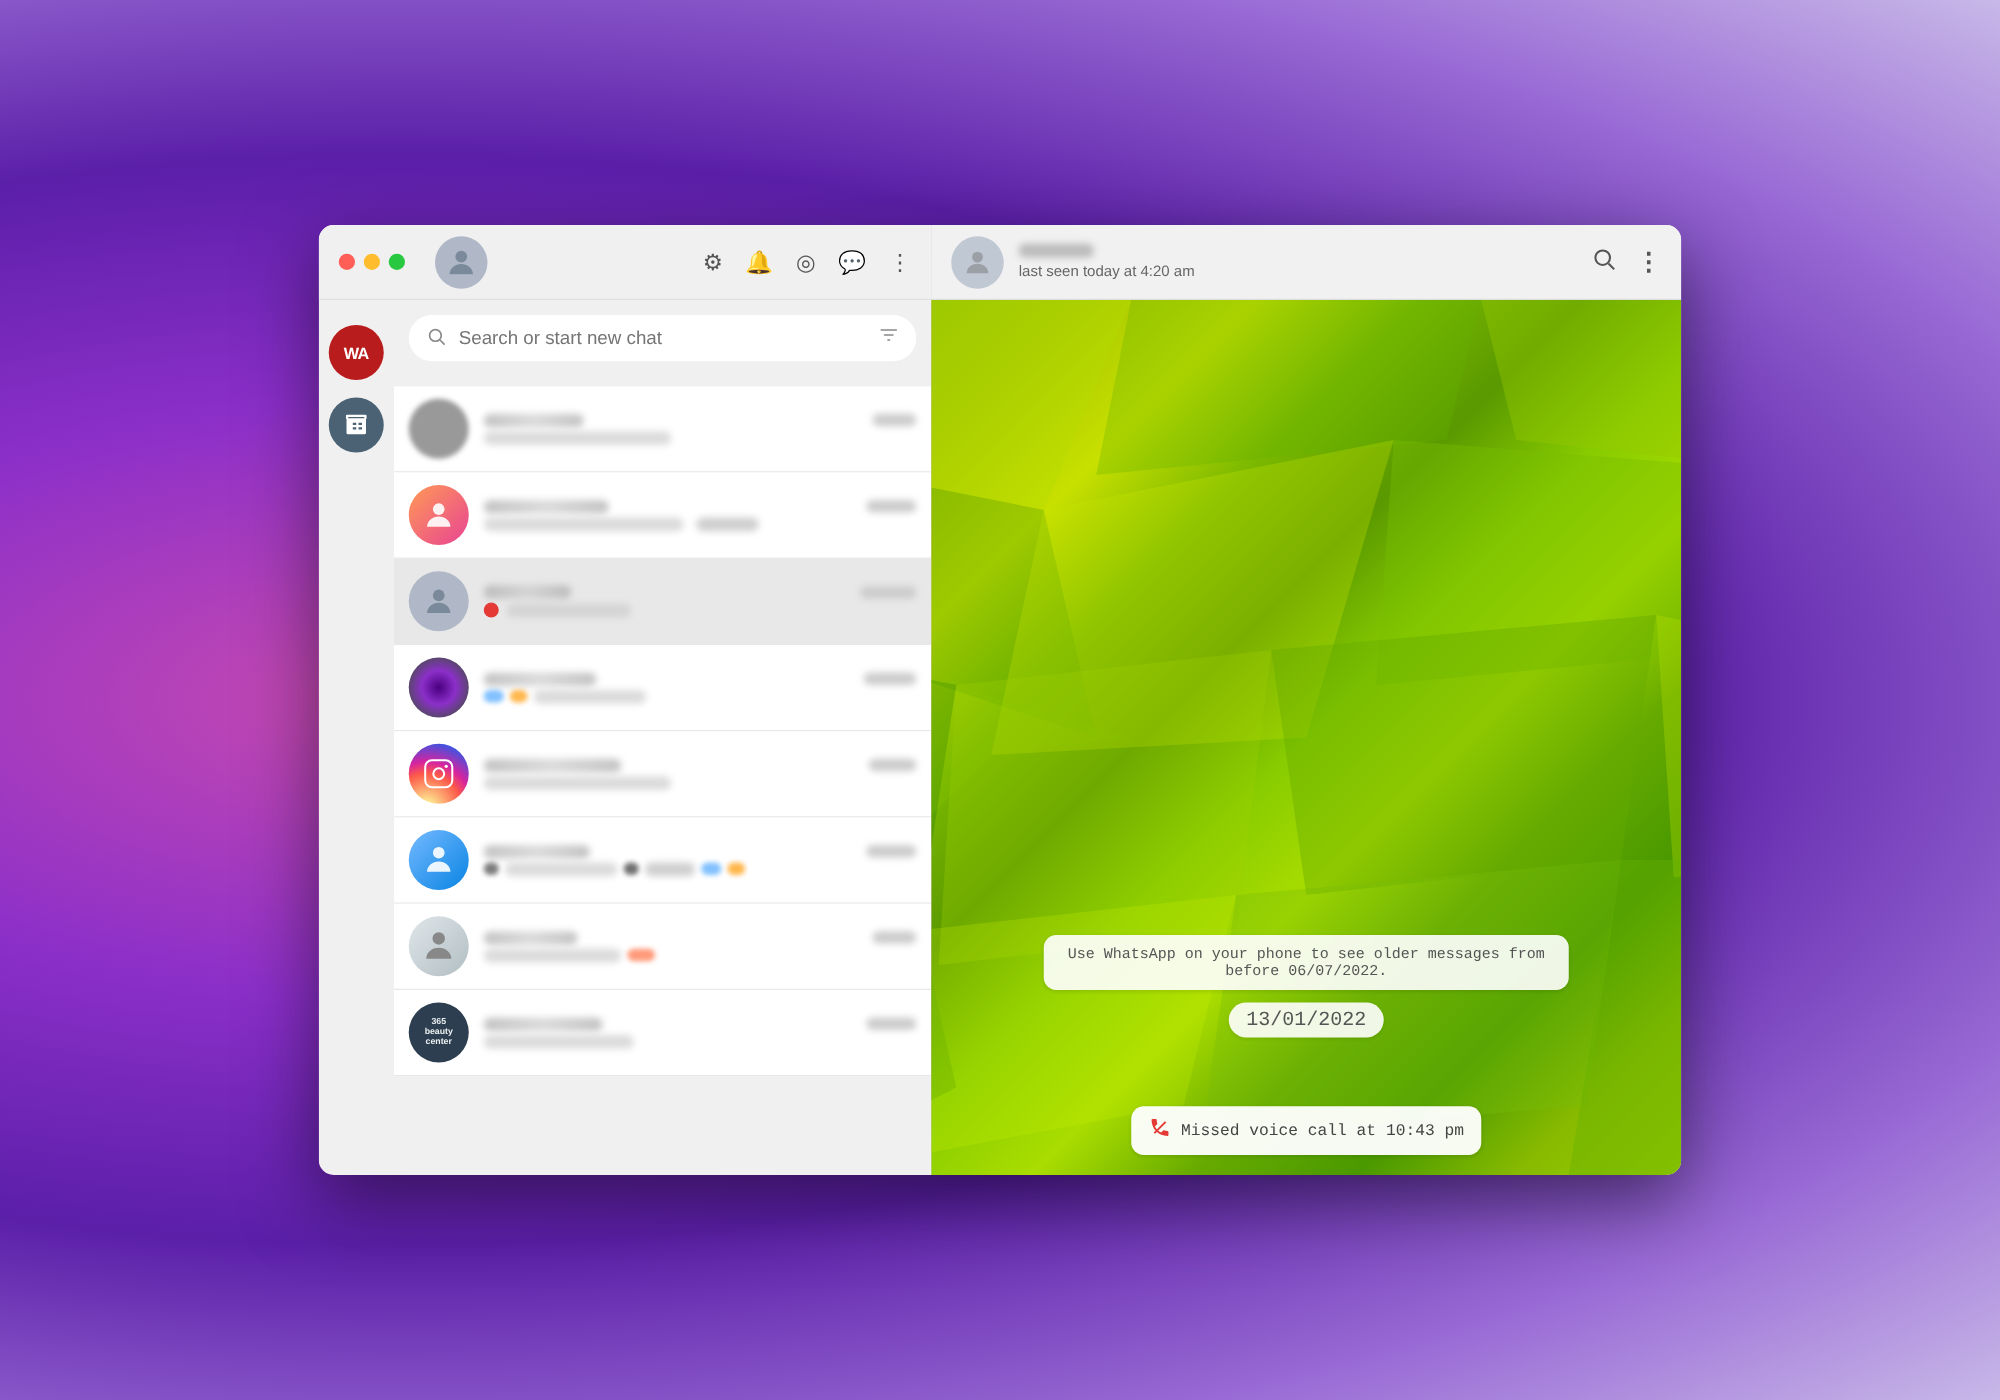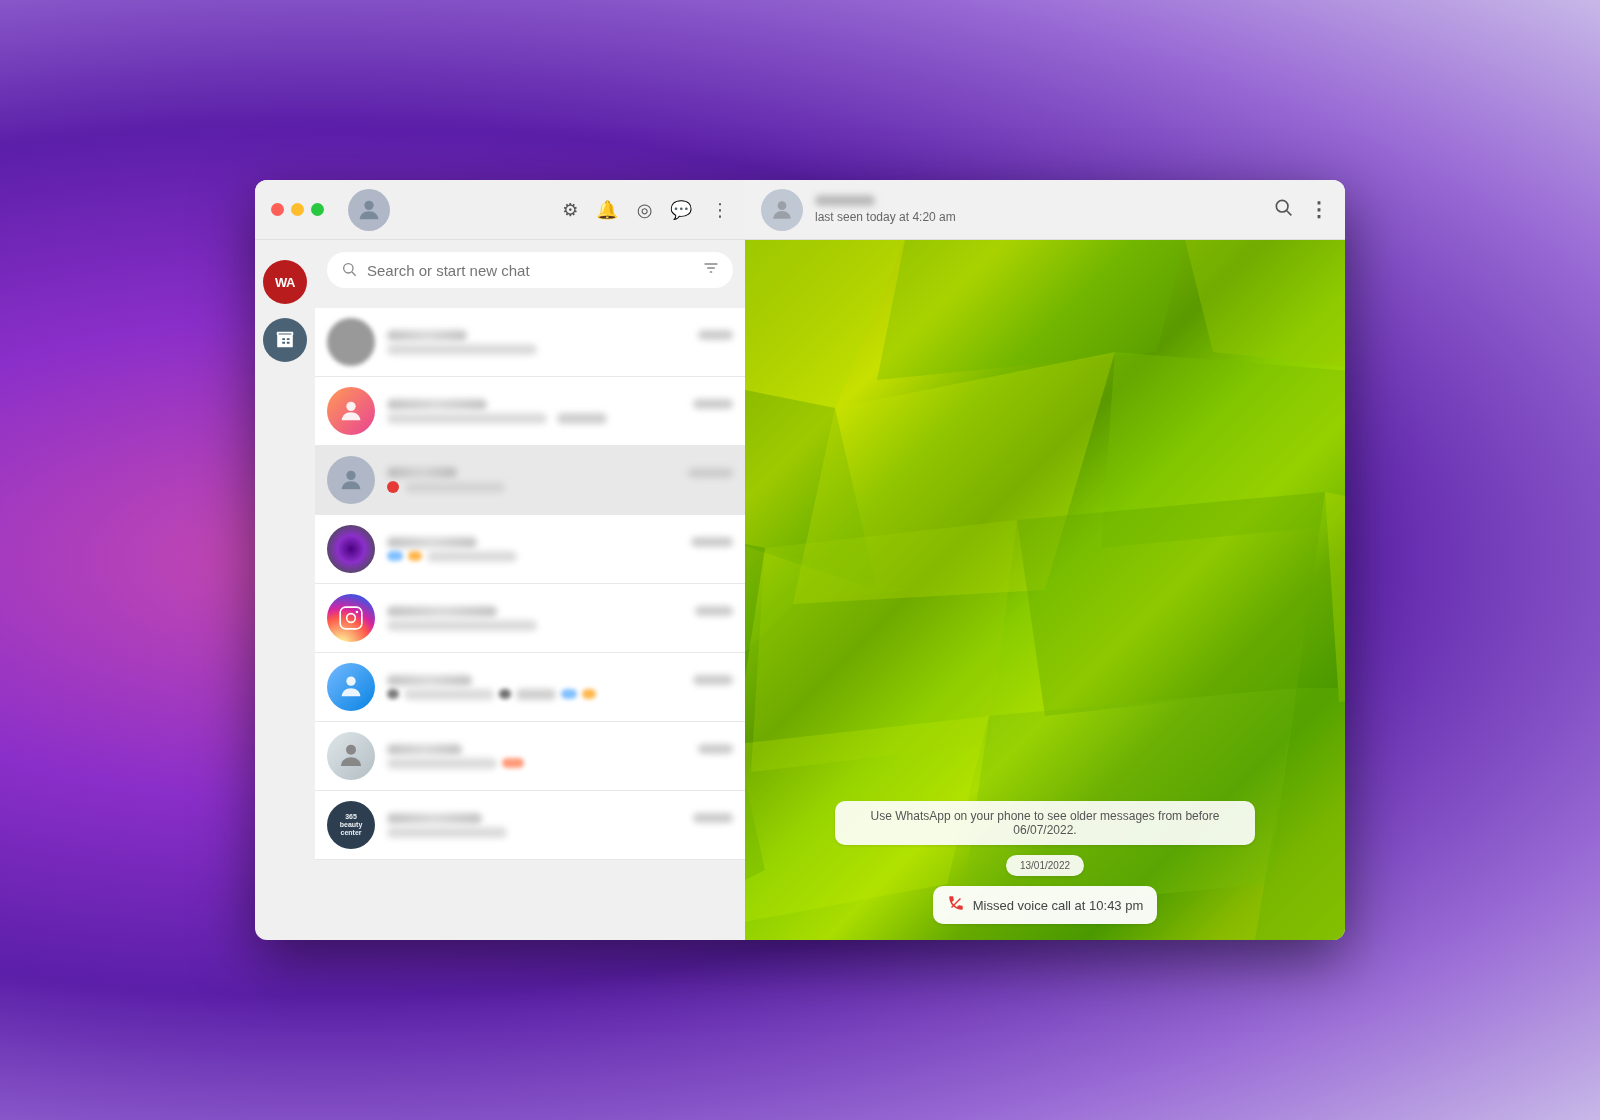--- a/index.html
+++ b/index.html
@@ -341,55 +341,57 @@
 
     .messages-content {
       position: relative;
       z-index: 1;
       height: 100%;
       display: flex;
       flex-direction: column;
       justify-content: flex-end;
       padding: 16px;
       gap: 10px;
+      font-family: Liberation Mono, monospace;
     }
 
     .system-msg {
       background: rgba(255,255,255,0.9);
       border-radius: 10px;
       padding: 8px 14px;
       font-size: 12px;
       color: #555;
       text-align: center;
       max-width: 420px;
       align-self: center;
       box-shadow: 0 1px 3px rgba(0,0,0,0.1);
     }
 
     .date-badge {
       background: rgba(255,255,255,0.9);
       border-radius: 14px;
       padding: 5px 14px;
-      font-size: 10px;
+      font-size: 16px;
       color: #555;
       align-self: center;
       box-shadow: 0 1px 3px rgba(0,0,0,0.1);
     }
 
     .missed-call-msg {
       background: rgba(255,255,255,0.95);
       border-radius: 10px;
       padding: 8px 14px;
       font-size: 13px;
       color: #444;
       display: flex;
       align-items: center;
       gap: 8px;
       align-self: center;
       box-shadow: 0 1px 3px rgba(0,0,0,0.1);
+      margin-top: 45px;
     }
 
     .missed-call-icon {
       color: #e53935;
       font-size: 16px;
     }
 
     
     .input-bar {
       height: 68px;

